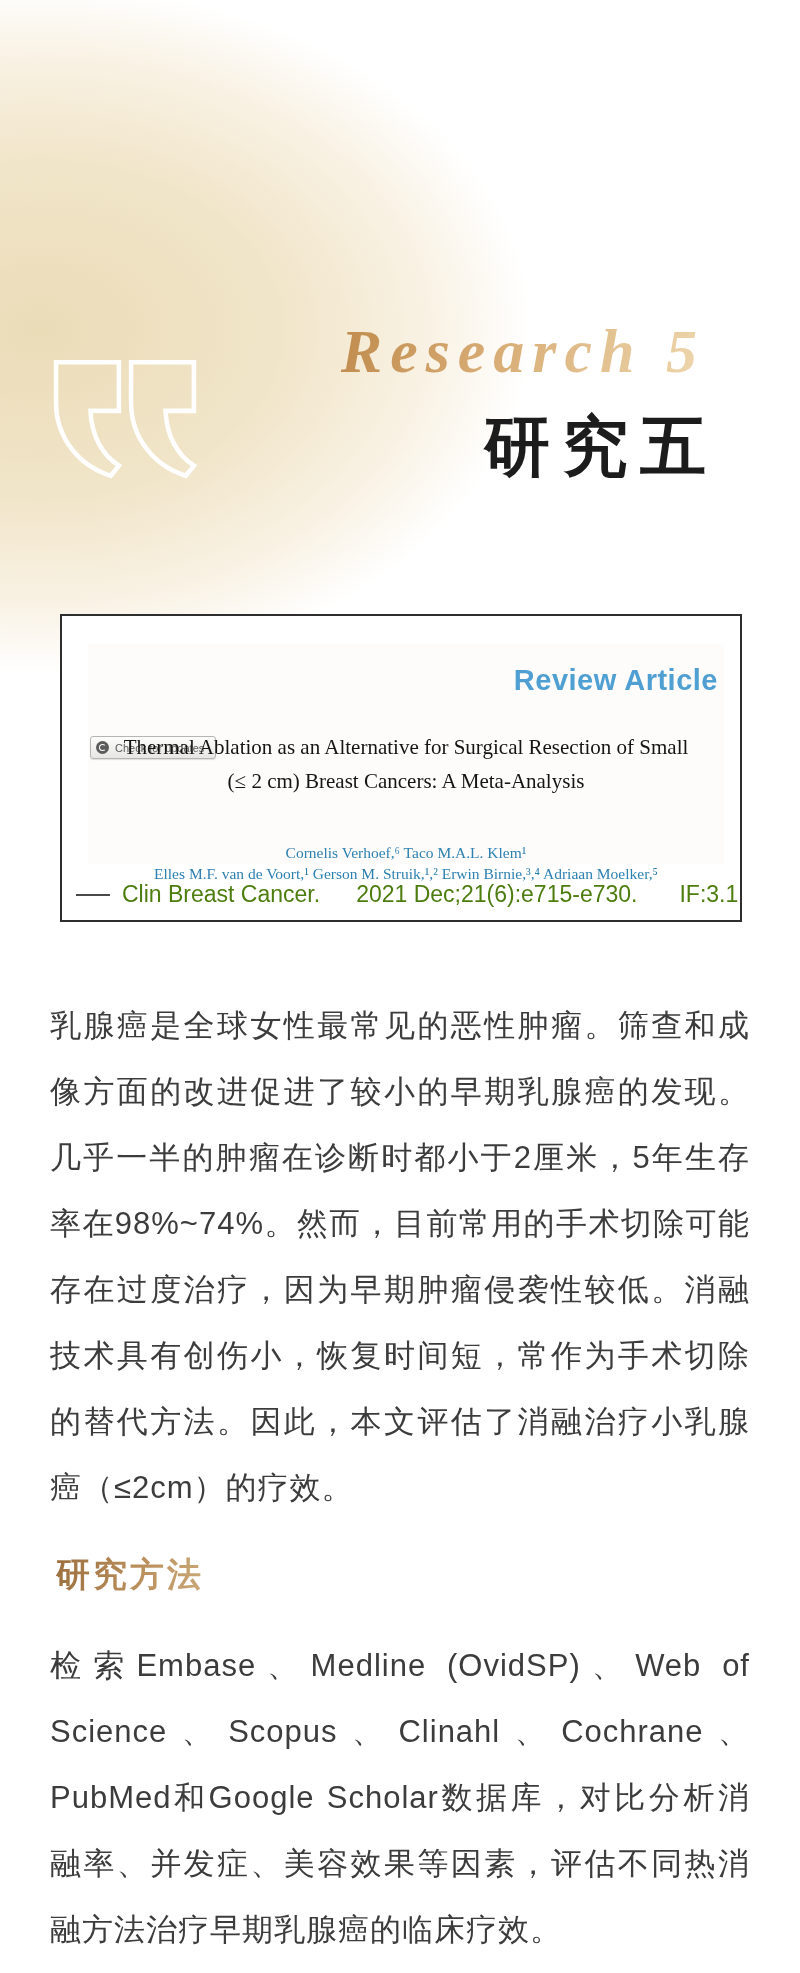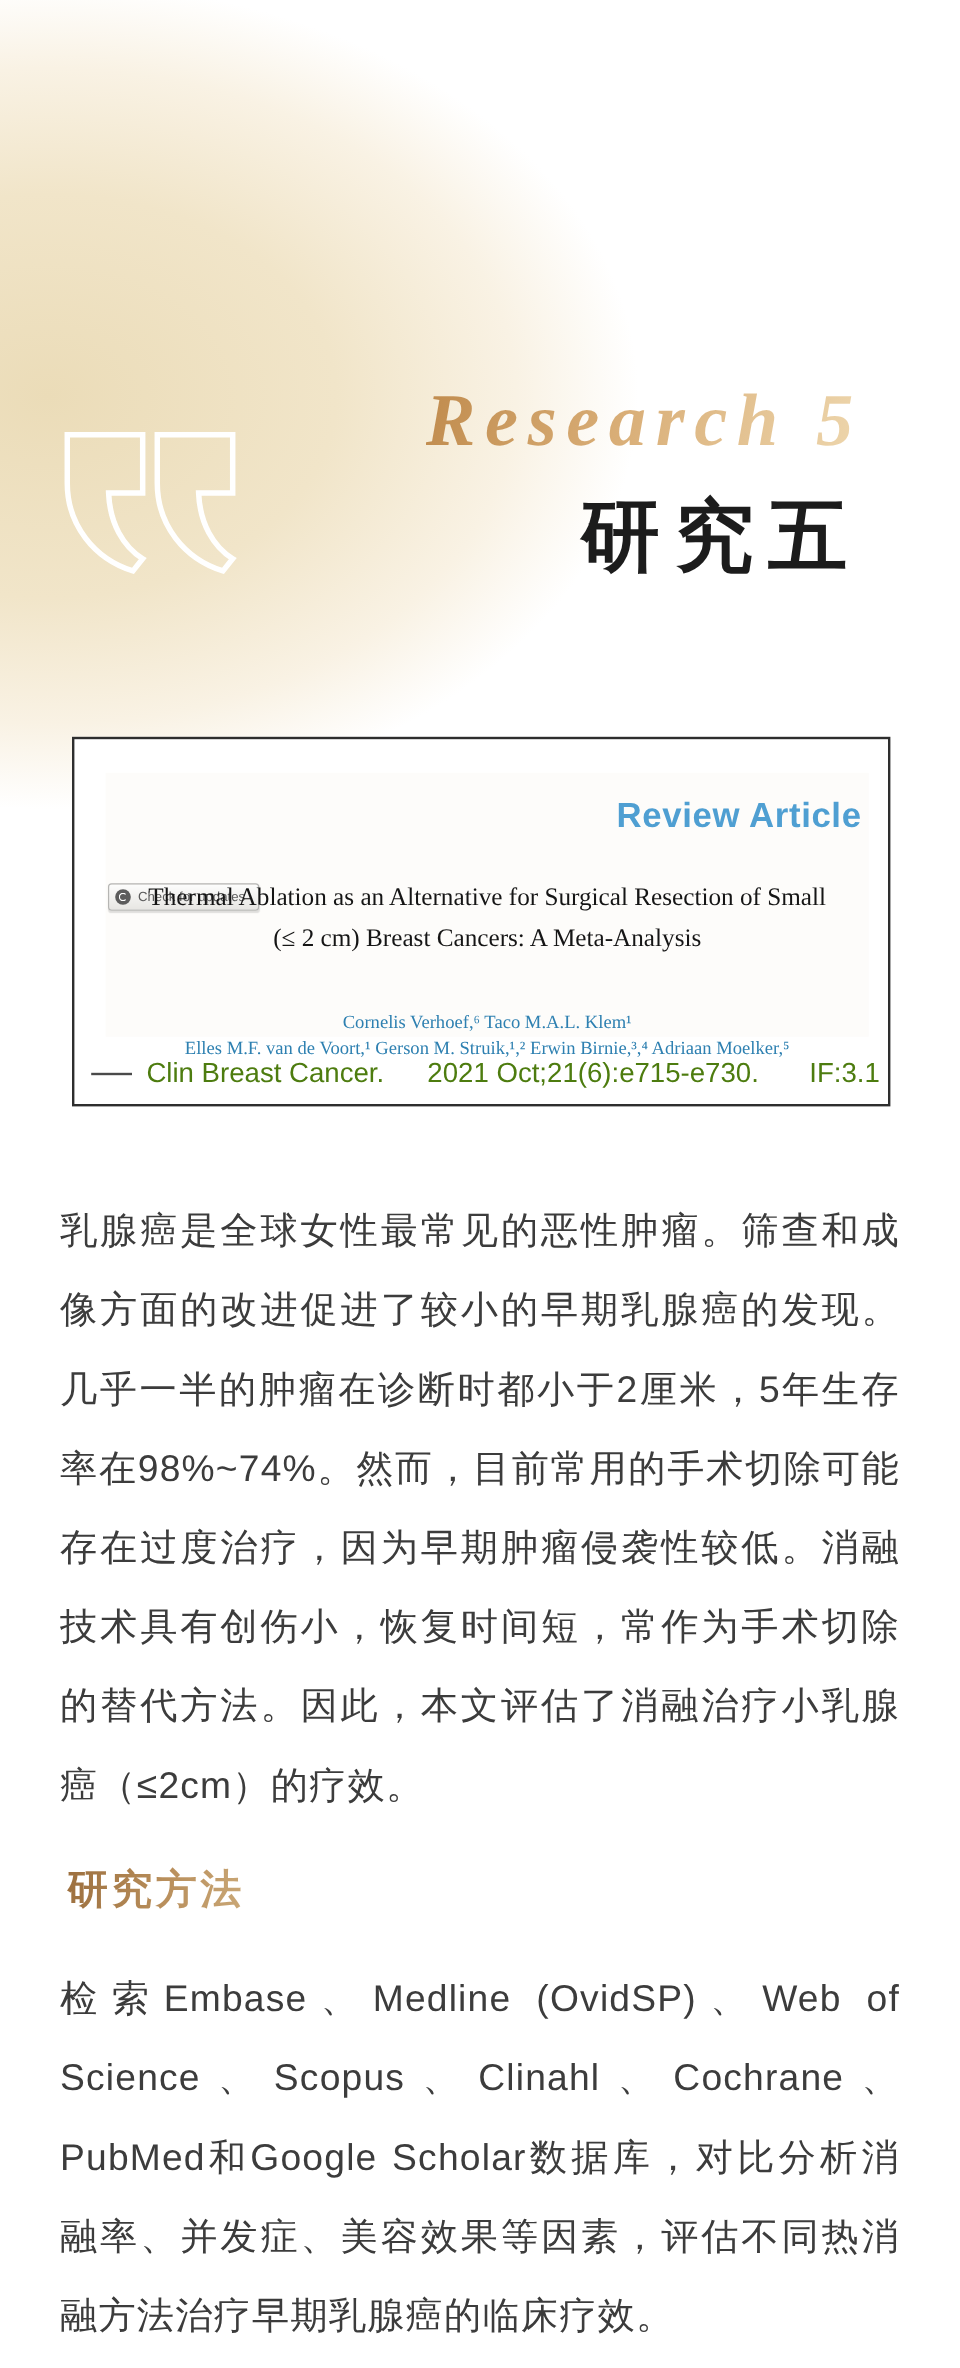--- a/index.html
+++ b/index.html
@@ -19,21 +19,21 @@
 
   
   .quote-icon {
     position: absolute;
     left: 52px;
     top: 358px;
   }
   .research-en {
     position: absolute;
     top: 316px;
-    right: 81px;
+    right: 95px;
     font-family: "Liberation Serif", serif;
     font-style: italic;
     font-weight: bold;
     font-size: 62px;
     letter-spacing: 8px;
     background: linear-gradient(105deg, #c08b4d 0%, #d9ae77 45%, #eed7ae 100%);
     -webkit-background-clip: text;
     background-clip: text;
     color: transparent;
     white-space: nowrap;
@@ -218,21 +218,21 @@
       </div>
       <div class="paper-title">Thermal Ablation as an Alternative for Surgical Resection of Small (≤ 2 cm) Breast Cancers: A Meta-Analysis</div>
       <div class="paper-authors">
         <div>Cornelis Verhoef,⁶ Taco M.A.L. Klem¹</div>
         <div>Elles M.F. van de Voort,¹ Gerson M. Struik,¹,² Erwin Birnie,³,⁴ Adriaan Moelker,⁵</div>
       </div>
     </div>
     <div class="citation-row">
       <span class="citation-dash"></span>
       <span class="citation-journal">Clin Breast Cancer.</span>
-      <span class="citation-issue">2021 Oct;21(6):e715-e730.</span>
+      <span class="citation-issue">2021 Dec;21(6):e715-e730.</span>
       <span class="citation-if">IF:3.1</span>
     </div>
   </div>
 
   <div class="body-par intro-par">乳腺癌是全球女性最常见的恶性肿瘤。筛查和成像方面的改进促进了较小的早期乳腺癌的发现。几乎一半的肿瘤在诊断时都小于2厘米，5年生存率在98%~74%。然而，目前常用的手术切除可能存在过度治疗，因为早期肿瘤侵袭性较低。消融技术具有创伤小，恢复时间短，常作为手术切除的替代方法。因此，本文评估了消融治疗小乳腺癌（≤2cm）的疗效。</div>
 
   <div class="section-heading">研究方法</div>
   <div class="body-par methods-par">检索Embase、Medline (OvidSP)、Web of Science、Scopus、Clinahl、Cochrane、PubMed和Google Scholar数据库，对比分析消融率、并发症、美容效果等因素，评估不同热消融方法治疗早期乳腺癌的临床疗效。</div>
 
 </div>

